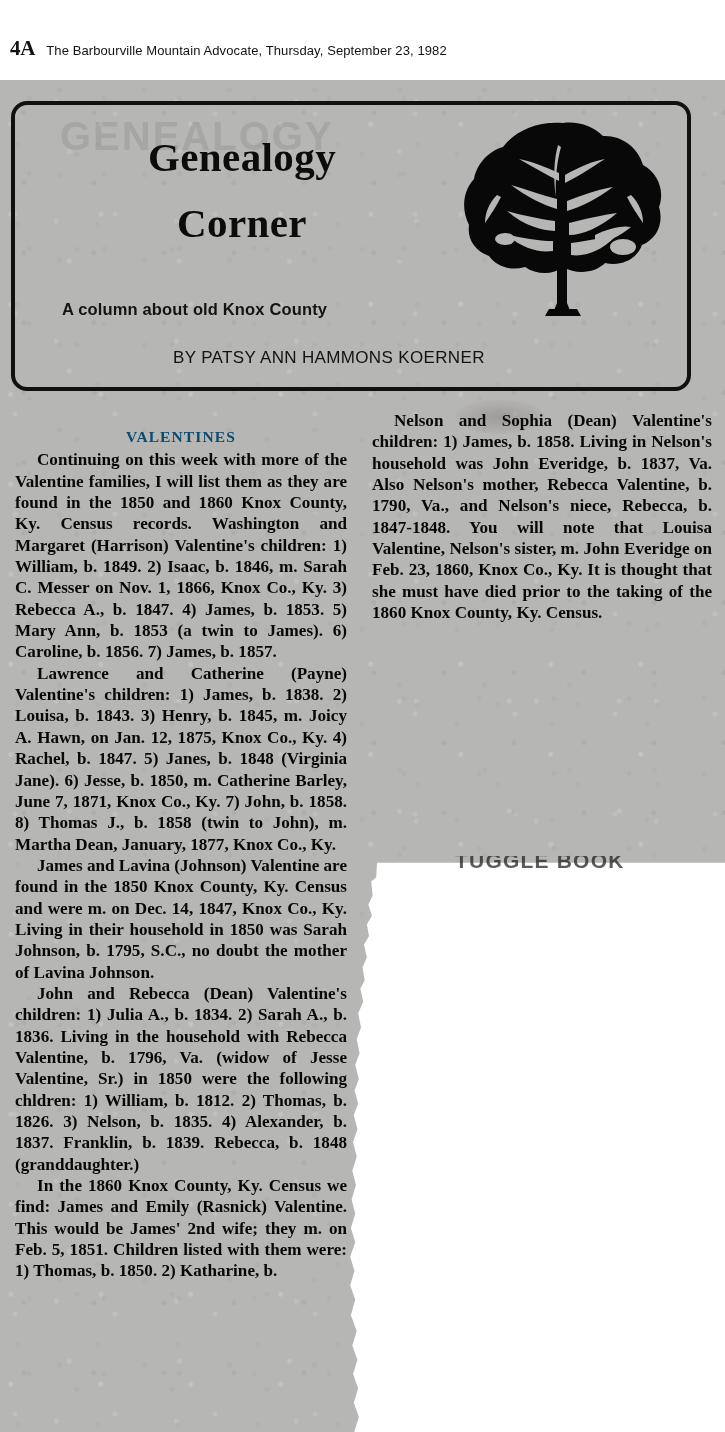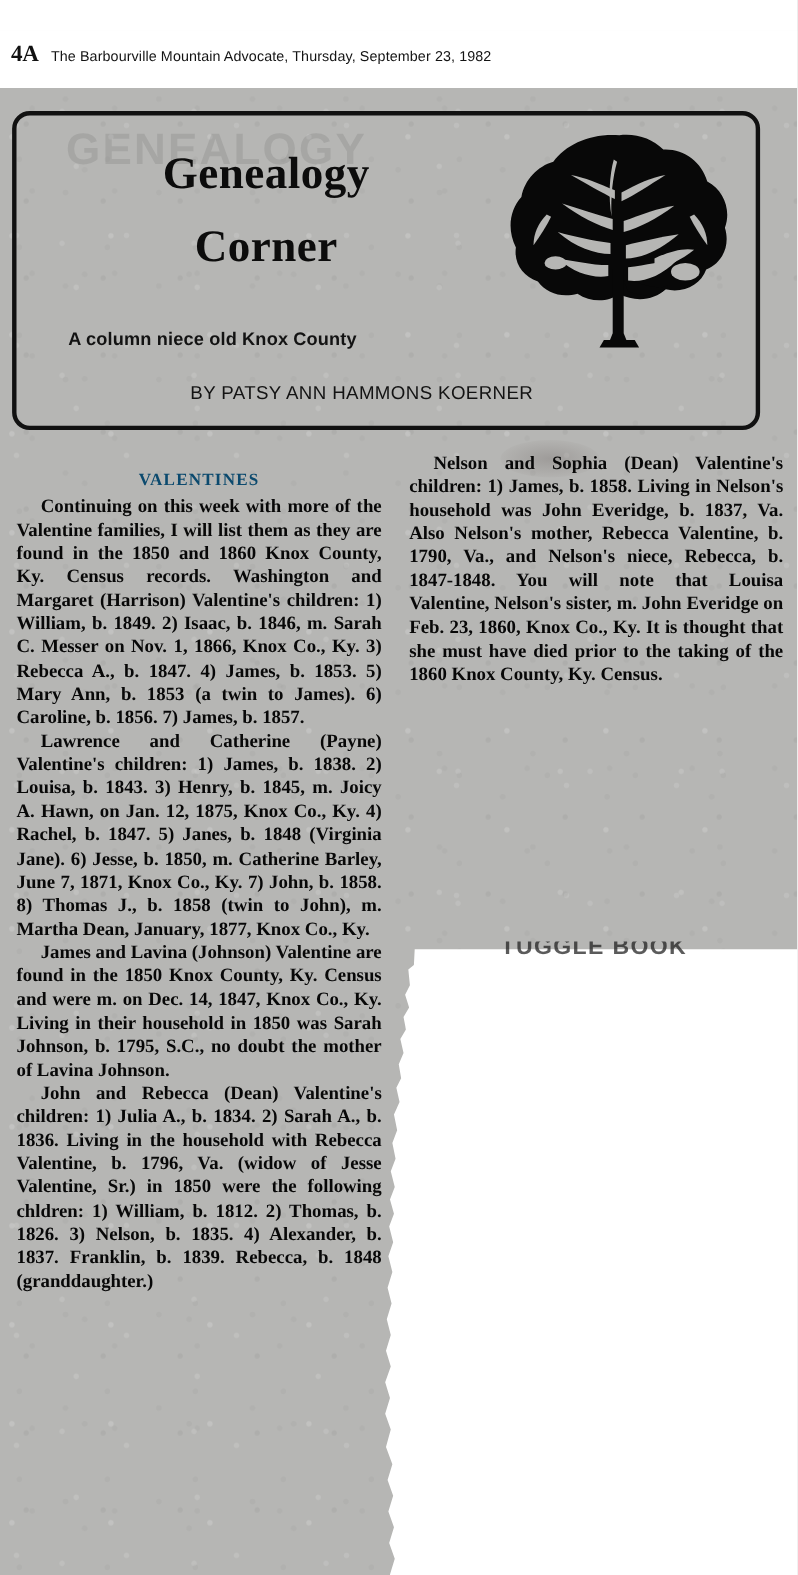--- a/index.html
+++ b/index.html
@@ -284,21 +284,21 @@
 
   <div class="ghost">GENEALOGY</div>
 
   <div class="masthead">
 
     <div class="mast-title">
       <span>Genealogy</span>
       <span class="line2">Corner</span>
     </div>
 
-    <div class="mast-sub">A column niece old Knox County</div>
+    <div class="mast-sub">A column about old Knox County</div>
 
     <div class="mast-byline">BY PATSY ANN HAMMONS KOERNER</div>
 
     <div class="tree-logo">
       <svg viewBox="0 0 240 230" xmlns="http://www.w3.org/2000/svg" aria-hidden="true">
         <g fill="#080808">
 
           <path d="M118 6
                    C 92 4, 70 14, 58 30
                    C 44 34, 32 46, 29 62
@@ -344,20 +344,21 @@
   <div class="smudge"></div>
 
   <div class="col col-left">
     <p class="noindent">
       <span class="section-head">VALENTINES</span>
     </p>
     <p>Continuing on this week with more of the Valentine families, I will list them as they are found in the 1850 and 1860 Knox County, Ky. Census records. Washington and Margaret (Harrison) Valentine's children: 1) William, b. 1849. 2) Isaac, b. 1846, m. Sarah C. Messer on Nov. 1, 1866, Knox Co., Ky. 3) Rebecca A., b. 1847. 4) James, b. 1853. 5) Mary Ann, b. 1853 (a twin to James). 6) Caroline, b. 1856. 7) James, b. 1857.</p>
     <p>Lawrence and Catherine (Payne) Valentine's children: 1) James, b. 1838. 2) Louisa, b. 1843. 3) Henry, b. 1845, m. Joicy A. Hawn, on Jan. 12, 1875, Knox Co., Ky. 4) Rachel, b. 1847. 5) Janes, b. 1848 (Virginia Jane). 6) Jesse, b. 1850, m. Catherine Barley, June 7, 1871, Knox Co., Ky. 7) John, b. 1858. 8) Thomas J., b. 1858 (twin to John), m. Martha Dean, January, 1877, Knox Co., Ky.</p>
     <p>James and Lavina (Johnson) Valentine are found in the 1850 Knox County, Ky. Census and were m. on Dec. 14, 1847, Knox Co., Ky. Living in their household in 1850 was Sarah Johnson, b. 1795, S.C., no doubt the mother of Lavina Johnson.</p>
     <p>John and Rebecca (Dean) Valentine's children: 1) Julia A., b. 1834. 2) Sarah A., b. 1836. Living in the household with Rebecca Valentine, b. 1796, Va. (widow of Jesse Valentine, Sr.) in 1850 were the following chldren: 1) William, b. 1812. 2) Thomas, b. 1826. 3) Nelson, b. 1835. 4) Alexander, b. 1837. Franklin, b. 1839. Rebecca, b. 1848 (granddaughter.)</p>
+    <p>In the 1860 Knox County, Ky. Census we find: James and Emily (Rasnick) Valentine. This would be James' 2nd wife; they m. on Feb. 5, 1851. Children listed with them were: 1) Thomas, b. 1850. 2) Katharine, b.</p>
   </div>
 
   <div class="col col-right">
     <p>Nelson and Sophia (Dean) Valentine's children: 1) James, b. 1858. Living in Nelson's household was John Everidge, b. 1837, Va. Also Nelson's mother, Rebecca Valentine, b. 1790, Va., and Nelson's niece, Rebecca, b. 1847-1848. You will note that Louisa Valentine, Nelson's sister, m. John Everidge on Feb. 23, 1860, Knox Co., Ky. It is thought that she must have died prior to the taking of the 1860 Knox County, Ky. Census.</p>
   </div>
 
   <div class="torn-head">
     <span>TUGGLE BOOK</span>
   </div>
 

